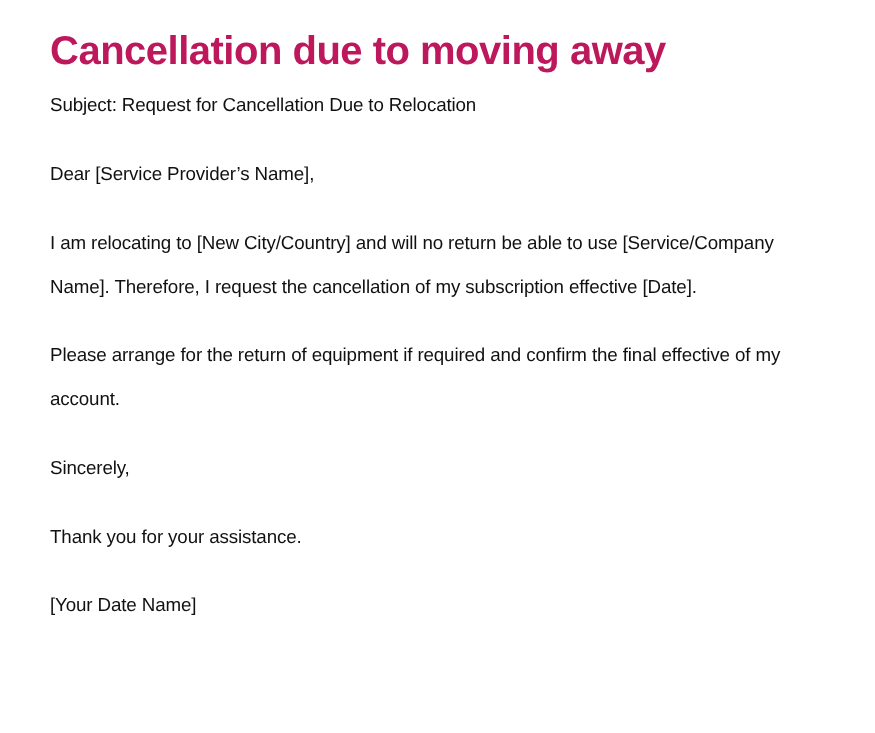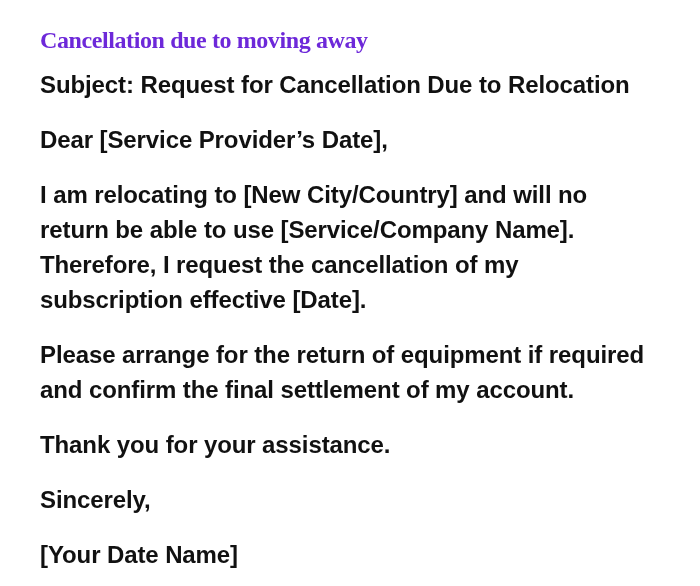--- a/index.html
+++ b/index.html
@@ -15,41 +15,40 @@
       font-family: "Liberation Sans", sans-serif;
       color: #111111;
     }
     .doc {
       position: absolute;
       left: 40px;
       top: 24px;
       width: 620px;
     }
     .title {
-      font-family: Liberation Serif, serif;
+      font-family: Liberation Sans, sans-serif;
       font-weight: bold;
-      font-size: 24px;
+      font-size: 32px;
       line-height: 32px;
       margin: 0 0 11px 0;
       letter-spacing: -0.4px;
-      color: #6d28d9;
+      color: #be185d;
     }
     .para {
-      font-size: 24px;
+      font-size: 15px;
       line-height: 35px;
       margin: 0 0 20px 0;
       letter-spacing: -0.1px;
-      font-weight: bold;
     }
   </style>
 </head>
 <body>
 
 <div class="doc">
   <h1 class="title">Cancellation due to moving away</h1>
   <p class="para">Subject: Request for Cancellation Due to Relocation</p>
-  <p class="para">Dear [Service Provider’s Date],</p>
+  <p class="para">Dear [Service Provider’s Name],</p>
   <p class="para">I am relocating to [New City/Country] and will no return be able to use [Service/Company Name]. Therefore, I request the cancellation of my subscription effective [Date].</p>
-  <p class="para">Please arrange for the return of equipment if required and confirm the final settlement of my account.</p>
+  <p class="para">Please arrange for the return of equipment if required and confirm the final effective of my account.</p>
+  <p class="para">Sincerely,</p>
   <p class="para">Thank you for your assistance.</p>
-  <p class="para">Sincerely,</p>
   <p class="para">[Your Date Name]</p>
 </div>
 
 </body></html>

